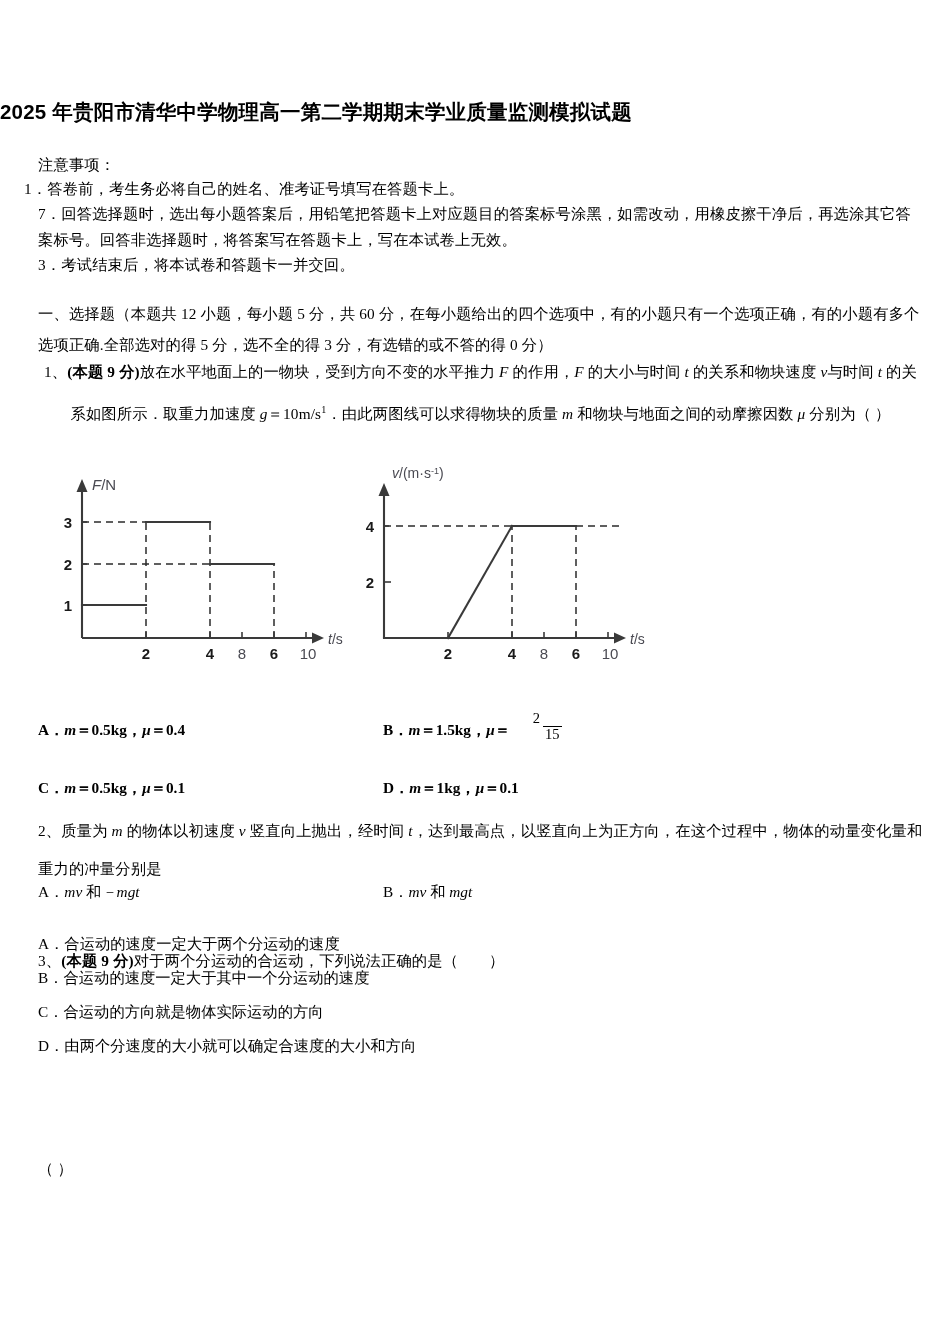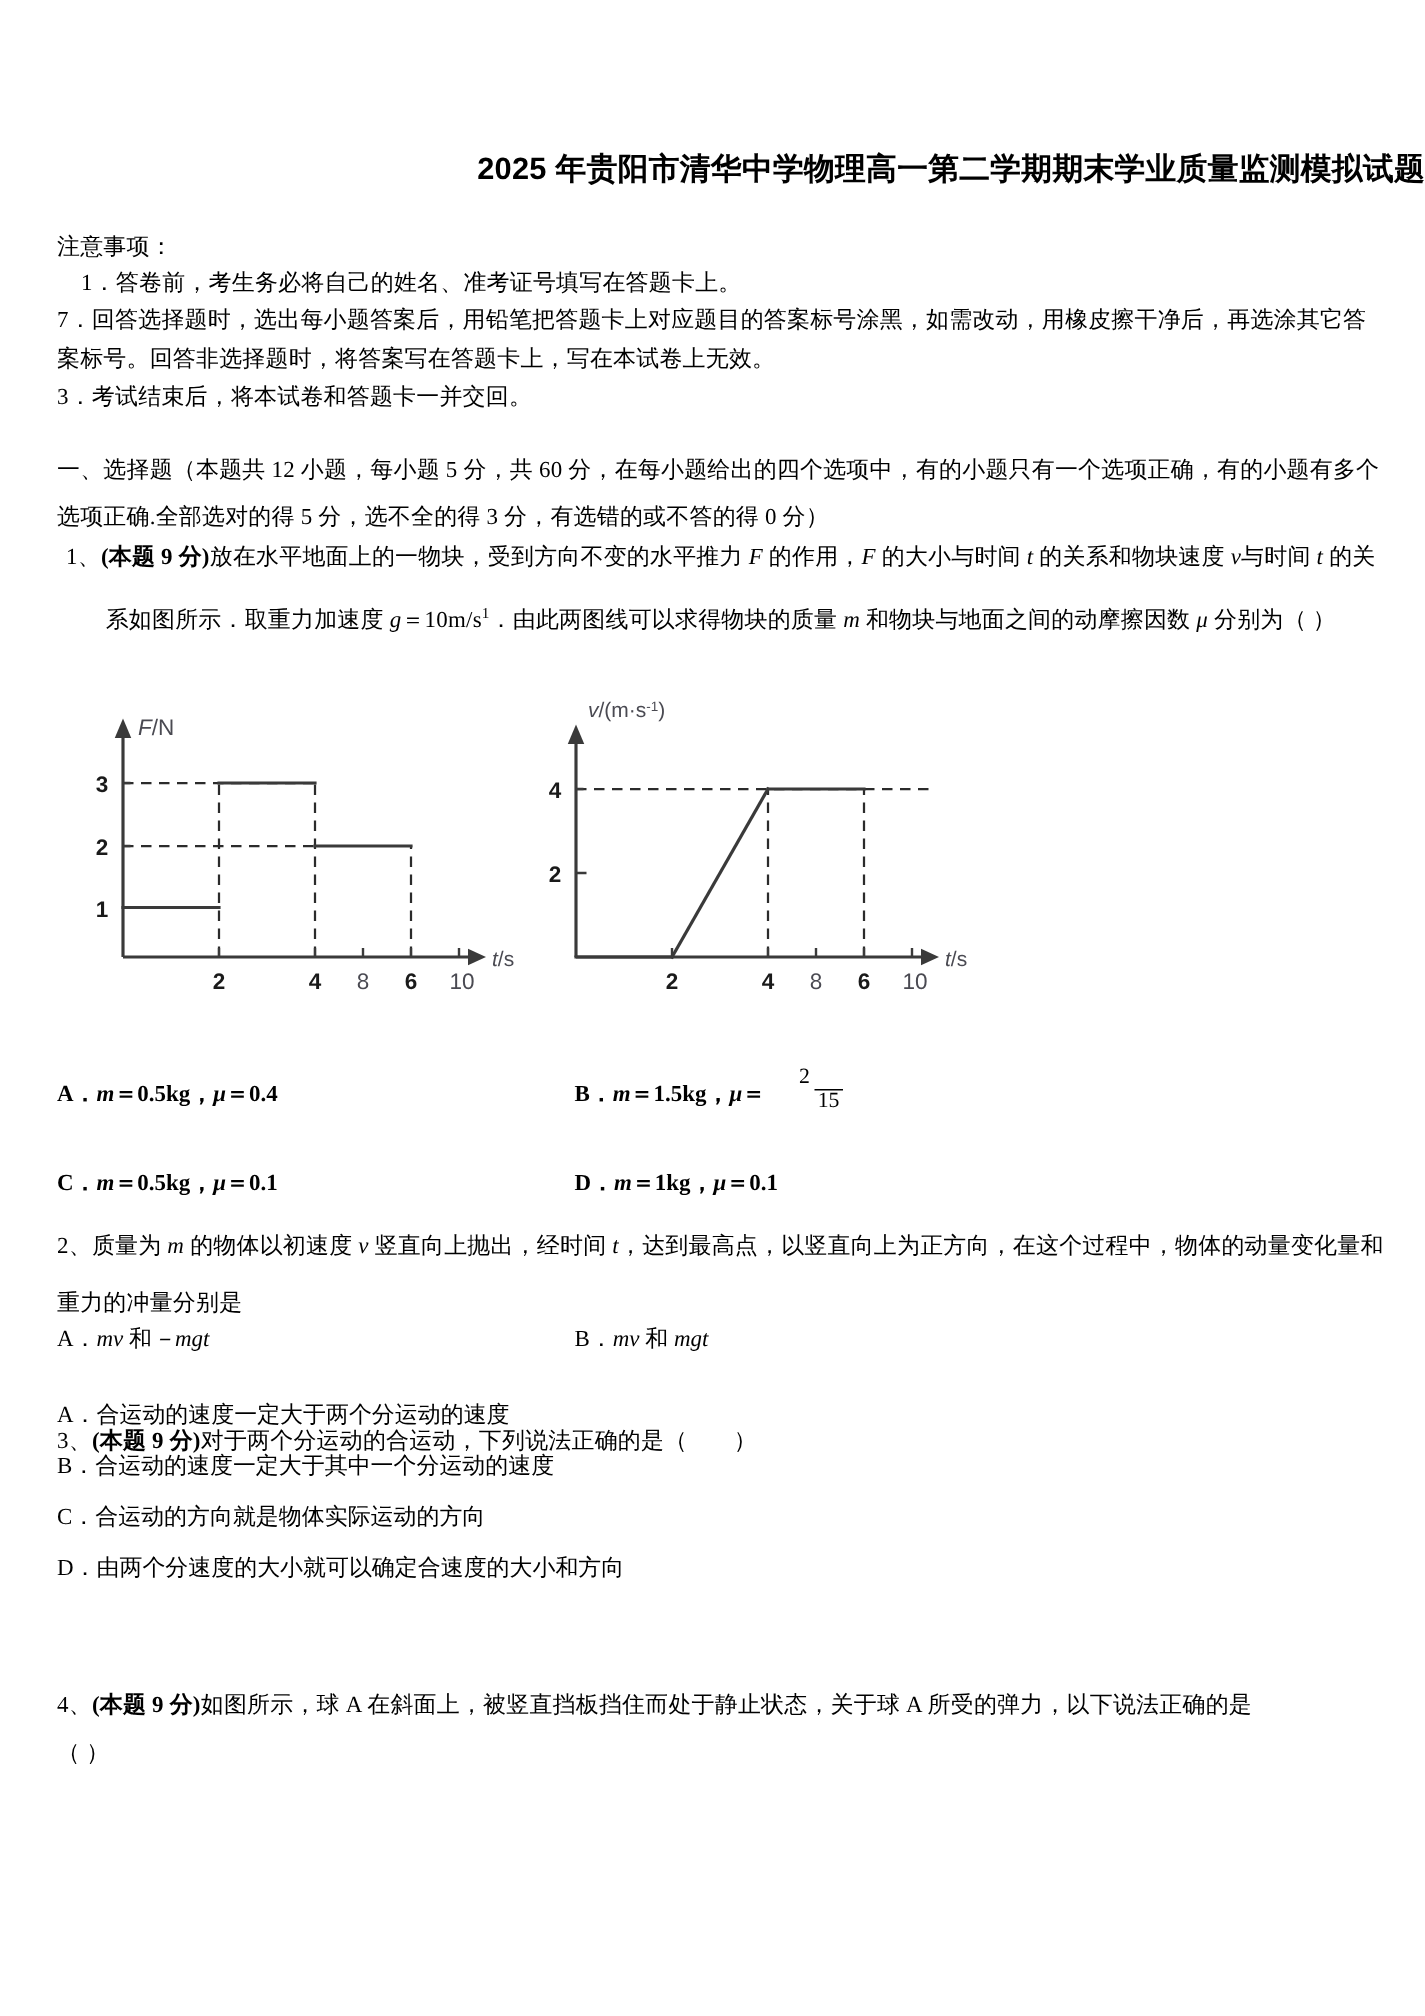--- a/index.html
+++ b/index.html
@@ -20,37 +20,37 @@
     left: 0; top: 0;
     width: 950px;
     height: 1344px;
   }
 
   
   .doc-title {
     position: absolute;
     left: 0; top: 98px;
     width: 950px;
-    text-align: right;
+    text-align: left;
     font-family: "Liberation Sans", "DejaVu Sans", sans-serif;
     font-weight: bold;
     font-size: 20.5px;
     letter-spacing: 0.2px;
     white-space: nowrap;
   }
 
   
   .txt {
     position: absolute;
     font-size: 15.3px;
     line-height: 26px;
     letter-spacing: 0.15px;
   }
   .notice-head { left: 38px; top: 152px; }
-  .notice-1    { left: 54px; top: 176px; }
+  .notice-1    { left: 24px; top: 176px; }
   .notice-2    { left: 38px; top: 201px; width: 880px; }
   .notice-3    { left: 38px; top: 252px; }
 
   .sec-head {
     left: 38px; top: 298px;
     width: 885px;
     line-height: 31px;
   }
 
   .q1-stem {
@@ -258,16 +258,15 @@
 
   <div class="txt q3-stem"><span>3、</span><b>(本题 9 分)</b><span>对于两个分运动的合运动，下列说法正确的是（　　）</span></div>
 
   <div class="q3-opts">
     <div class="o">A．合运动的速度一定大于两个分运动的速度</div>
     <div class="o">B．合运动的速度一定大于其中一个分运动的速度</div>
     <div class="o">C．合运动的方向就是物体实际运动的方向</div>
     <div class="o">D．由两个分速度的大小就可以确定合速度的大小和方向</div>
   </div>
 
-  <div class="txt q4-stem"><span>4、</span><b>(本题 9 分)</b><span>如图所示，球 A 在斜面上，被竖直挡板挡住而处于静止状态，关于球 A 所受的弹力，以下说法正确的是</span></div>
   <div class="txt" style="left:38px; top:1156px;">（ ）</div>
 
 </div>
 
 </body></html>

